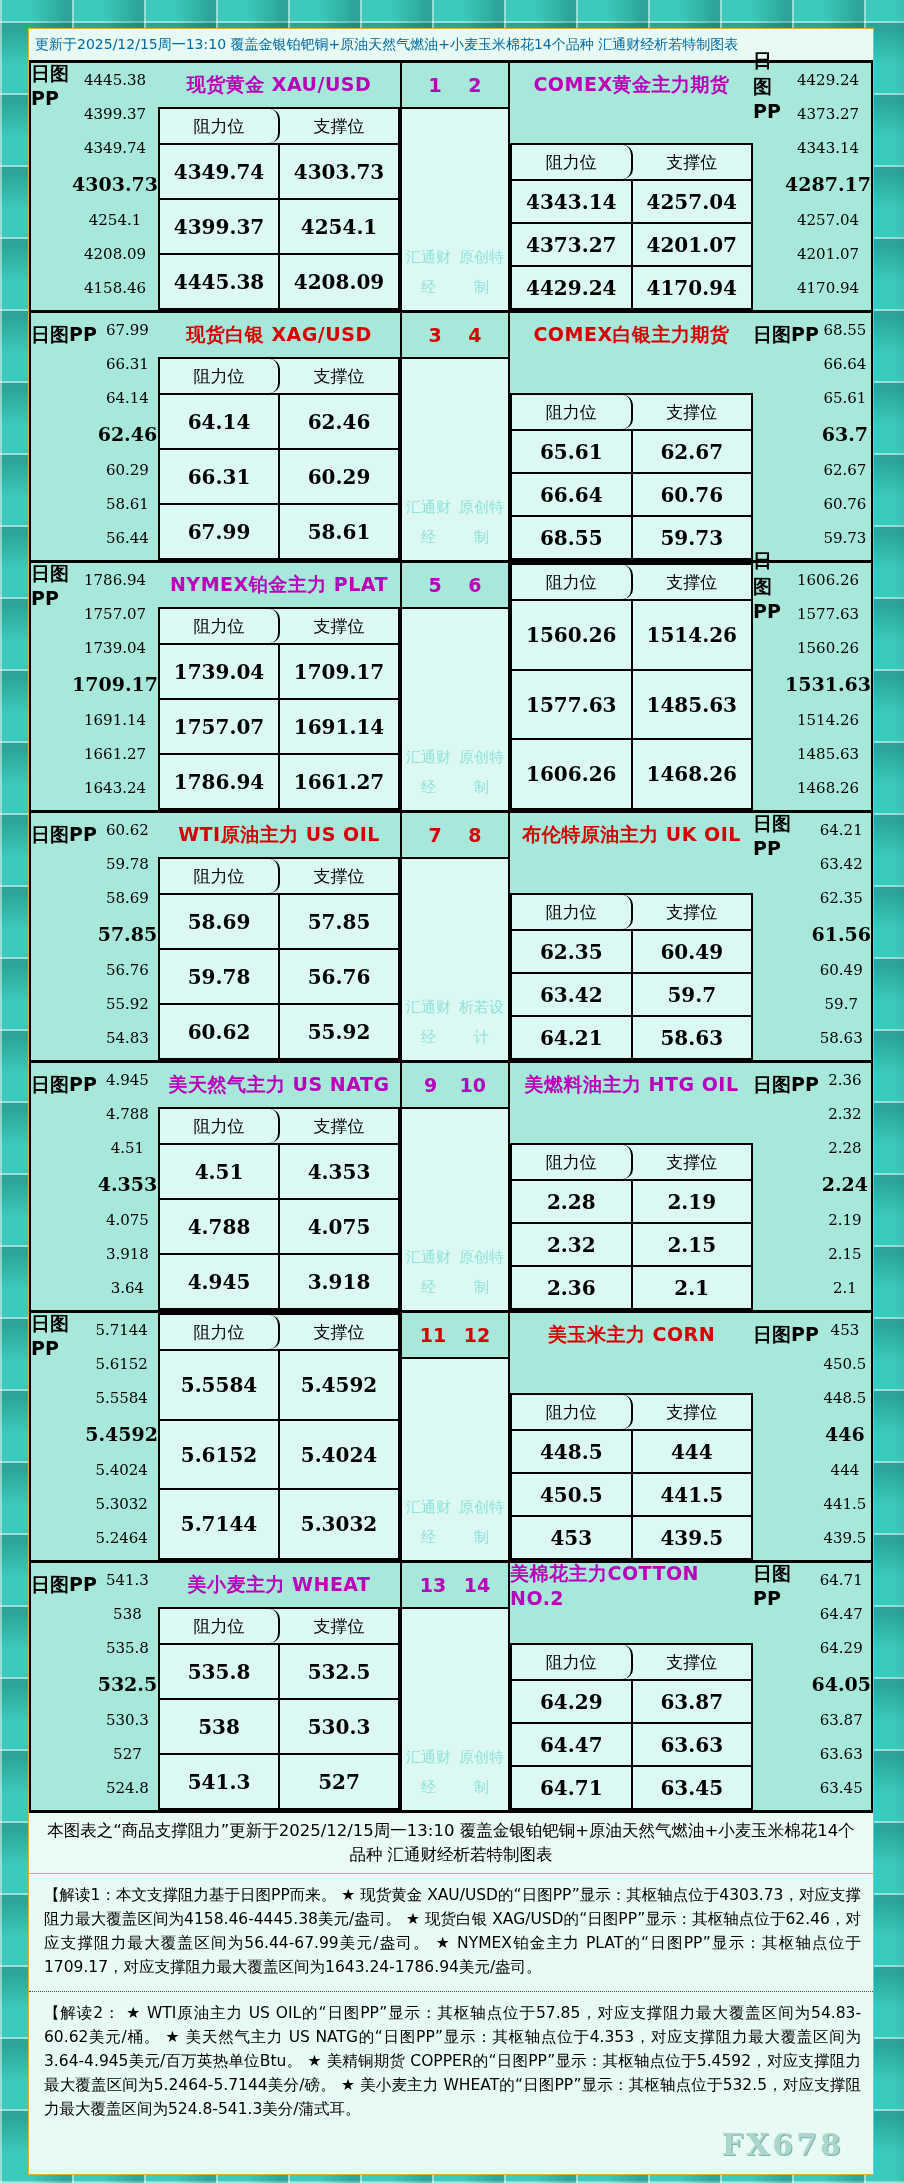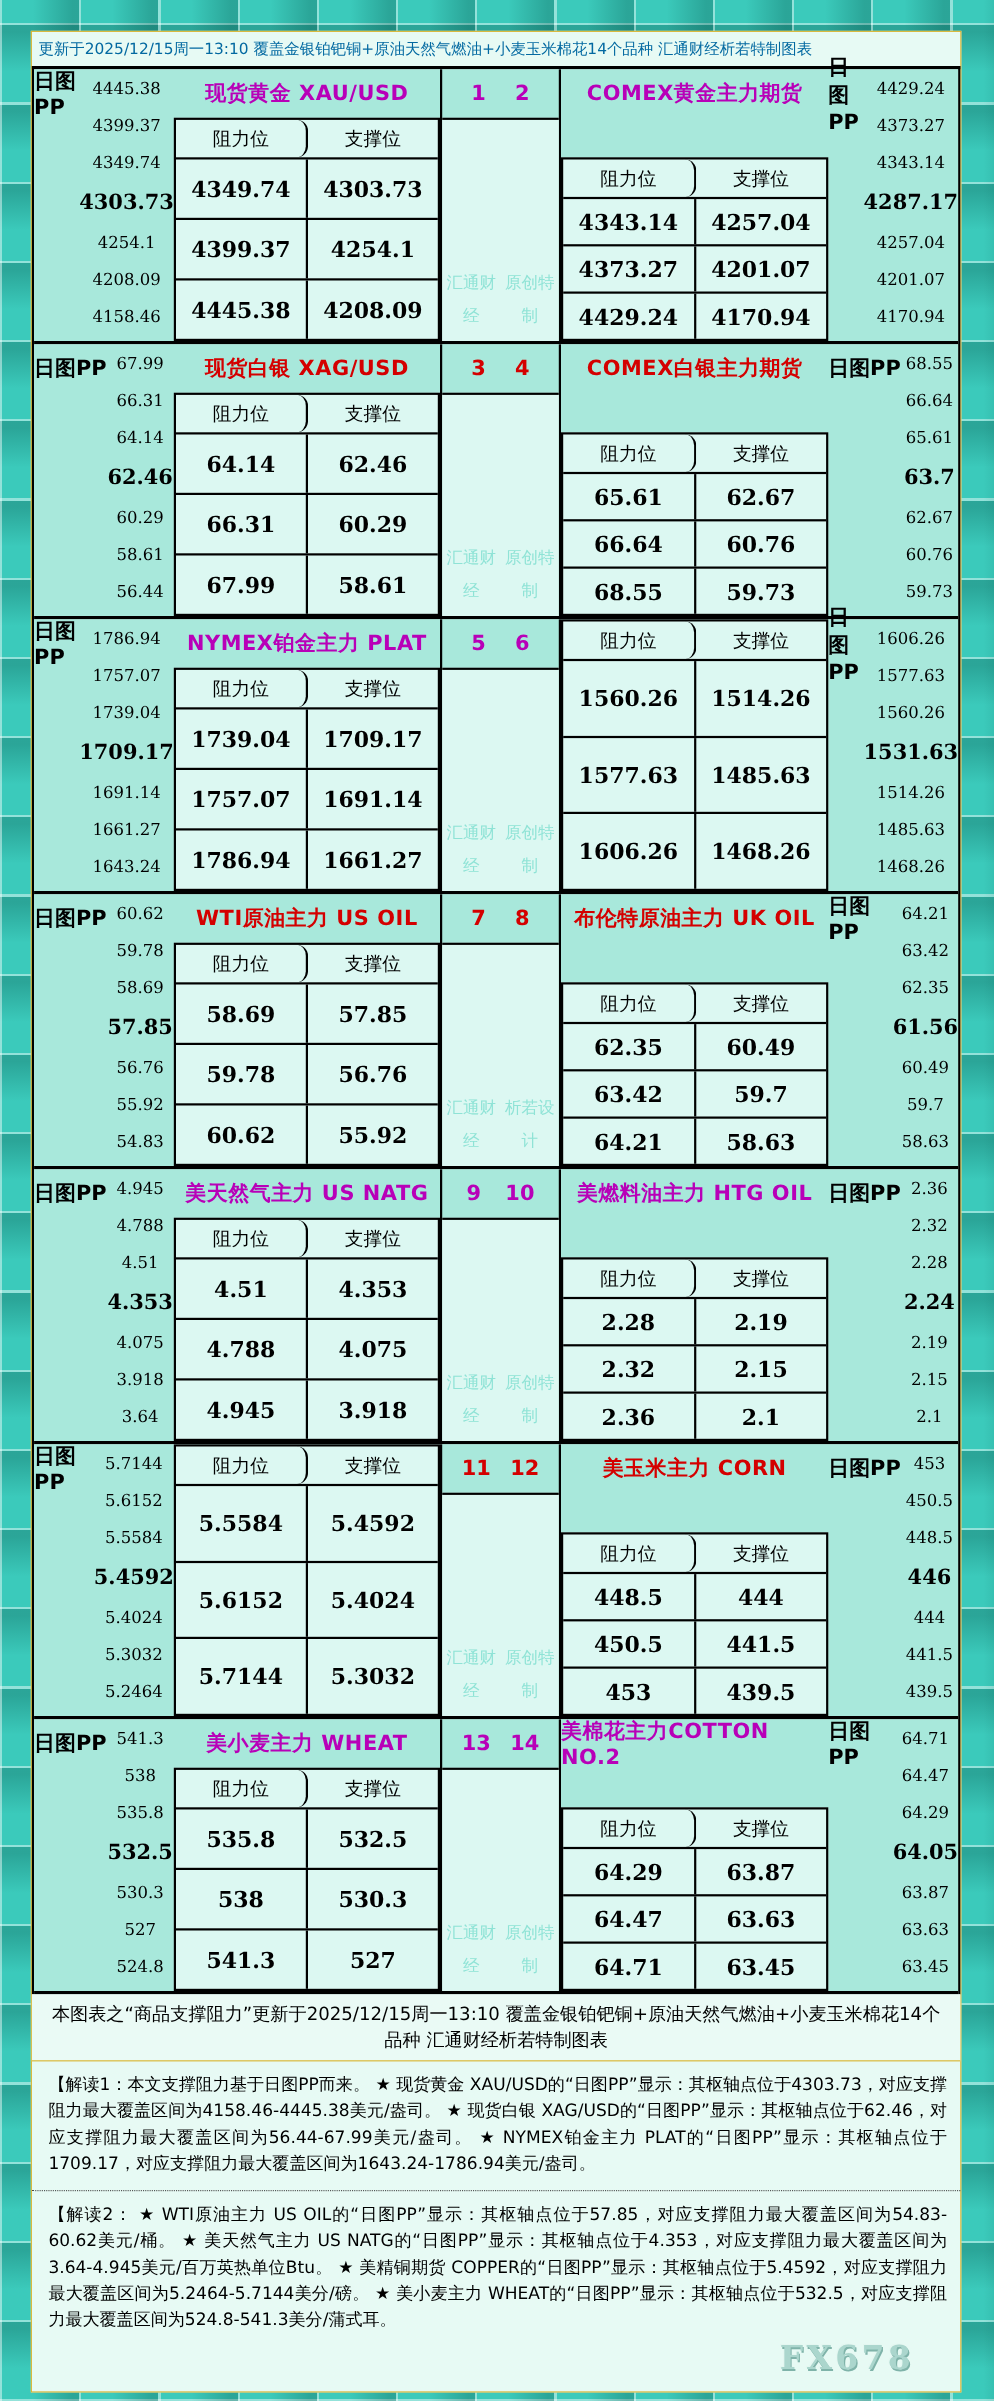--- a/index.html
+++ b/index.html
@@ -54,21 +54,21 @@
   .panel[data-accent="red"] .inst-title,     .panel[data-accent="red"] .mid-nums     { color:#d40000; }
   .footnote {
     height:61px; border-bottom:1px solid #d8b32c;
     display:flex; align-items:center; justify-content:center; text-align:center;
     font-size:16.5px; line-height:1.45; padding:0 12px; background:#eafaf5;
   }
   .note { padding:9px 12px 6px 15px; font-size:15.5px; line-height:1.55; text-align:justify; color:#000; }
   .note-1 { height:118px; border-bottom:1px dotted #444; }
   .note-2 { height:123px; }
   .fx-watermark {
-    position:absolute; right:42px; bottom:12px;
+    position:absolute; right:29px; bottom:12px;
     font-size:30px; font-weight:bold; letter-spacing:3px;
     color:#abd6cd; text-shadow:1px 1px 0 #7fb3a9, -1px -1px 0 #e4f7f1;
     font-family:"DejaVu Serif", serif;
   }
 </style>
 </head>
 <body>
 
 <div class="content">
   <div class="subtitle">更新于2025/12/15周一13:10  覆盖金银铂钯铜+原油天然气燃油+小麦玉米棉花14个品种  汇通财经析若特制图表</div>

